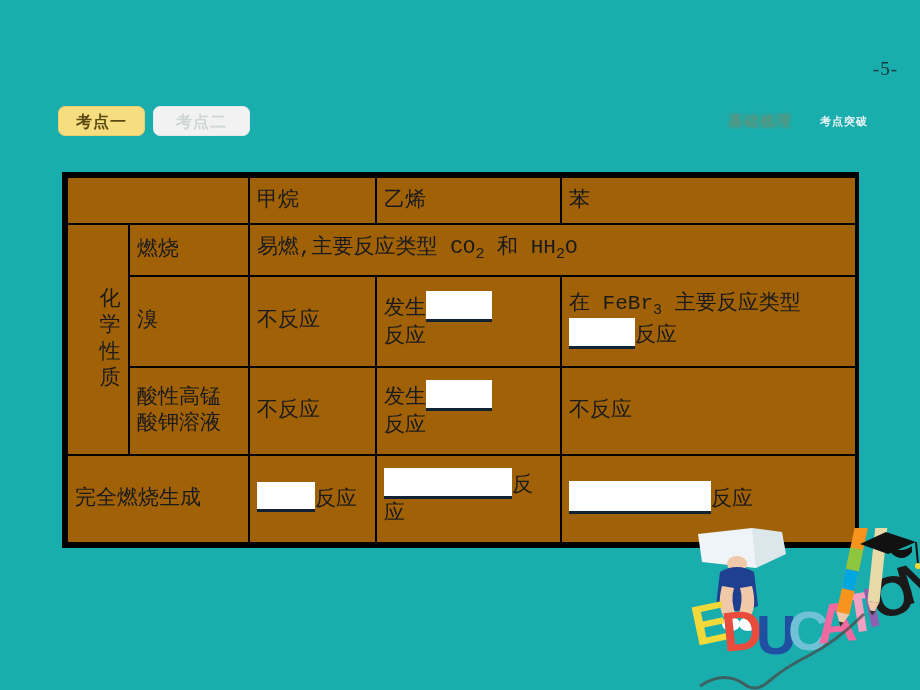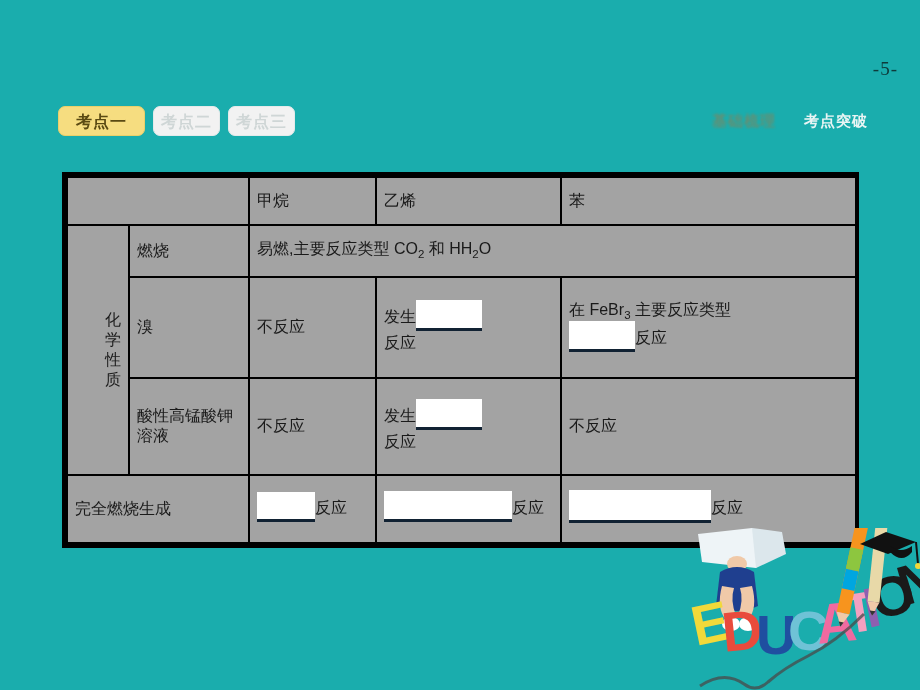--- a/index.html
+++ b/index.html
@@ -48,42 +48,42 @@
   }
   .tab.active {
     background: #f6dd80;
     color: #5a4a12;
     border: 1px solid #ead06a;
   }
   .tab.inactive {
     background: #f2f2f2;
     color: #cfd6d6;
     border: 1px solid #e4eaea;
-    padding: 0 7px;
+    padding: 0 22px;
   }
 
   
   .header-right {
     position: absolute;
     top: 112px;
     right: 52px;
     display: flex;
     align-items: center;
     gap: 28px;
   }
   .hr-faded {
     font-size: 15px;
     font-weight: bold;
     letter-spacing: 1px;
     color: #9a7a4a;
     opacity: .55;
     filter: blur(1.1px);
   }
   .hr-plain {
-    font-size: 15px;
+    font-size: 11px;
     font-weight: bold;
     letter-spacing: 1px;
     color: #e9f5f4;
   }
 
   
   .edu-art {
     position: absolute;
     left: 690px;
     top: 528px;
@@ -106,23 +106,23 @@
     background: #1aadad;
   }
   table.sheet {
     width: 100%;
     height: 100%;
     border-collapse: collapse;
     table-layout: fixed;
   }
   table.sheet td {
     border: 2px solid #000;
-    background: #a3a3a3;
-    font-family: Liberation Sans, sans-serif;
-    font-size: 16px;
+    background: #a16207;
+    font-family: Liberation Mono, monospace;
+    font-size: 21px;
     color: #1a1a1a;
     vertical-align: middle;
     padding: 4px 7px;
     line-height: 1.25;
     box-sizing: border-box;
   }
   td.no-left  { border-left: none; }
   td.no-top   { border-top: none; }
   td.no-right { border-right: none; }
   td.no-bottom{ border-bottom: none; }
@@ -140,33 +140,32 @@
   }
   .blank.b-sm  { width: 58px;  height: 27px; }
   .blank.b-md  { width: 66px;  height: 28px; }
   .blank.b-lg  { width: 128px; height: 28px; }
   .blank.b-xl  { width: 142px; height: 30px; }
 
   .sub { font-size: 0.72em; vertical-align: sub; }
 
   .vcenter-label {
     display: block;
-    text-align: right;
+    text-align: center;
     margin-left: 24px;
   }
 </style>
 </head>
 <body>
 
 <div class="page-number">-5-</div>
 
 <div class="tab-strip">
   <div class="tab active">考点一</div>
   <div class="tab inactive">考点二</div>
-  <div class="tab inactive">考点三</div>
 </div>
 
 <div class="header-right">
   <div class="hr-faded">基础梳理</div>
   <div class="hr-plain">考点突破</div>
 </div>
 
 <div class="table-wrap">
   <table class="sheet">
     <colgroup>

